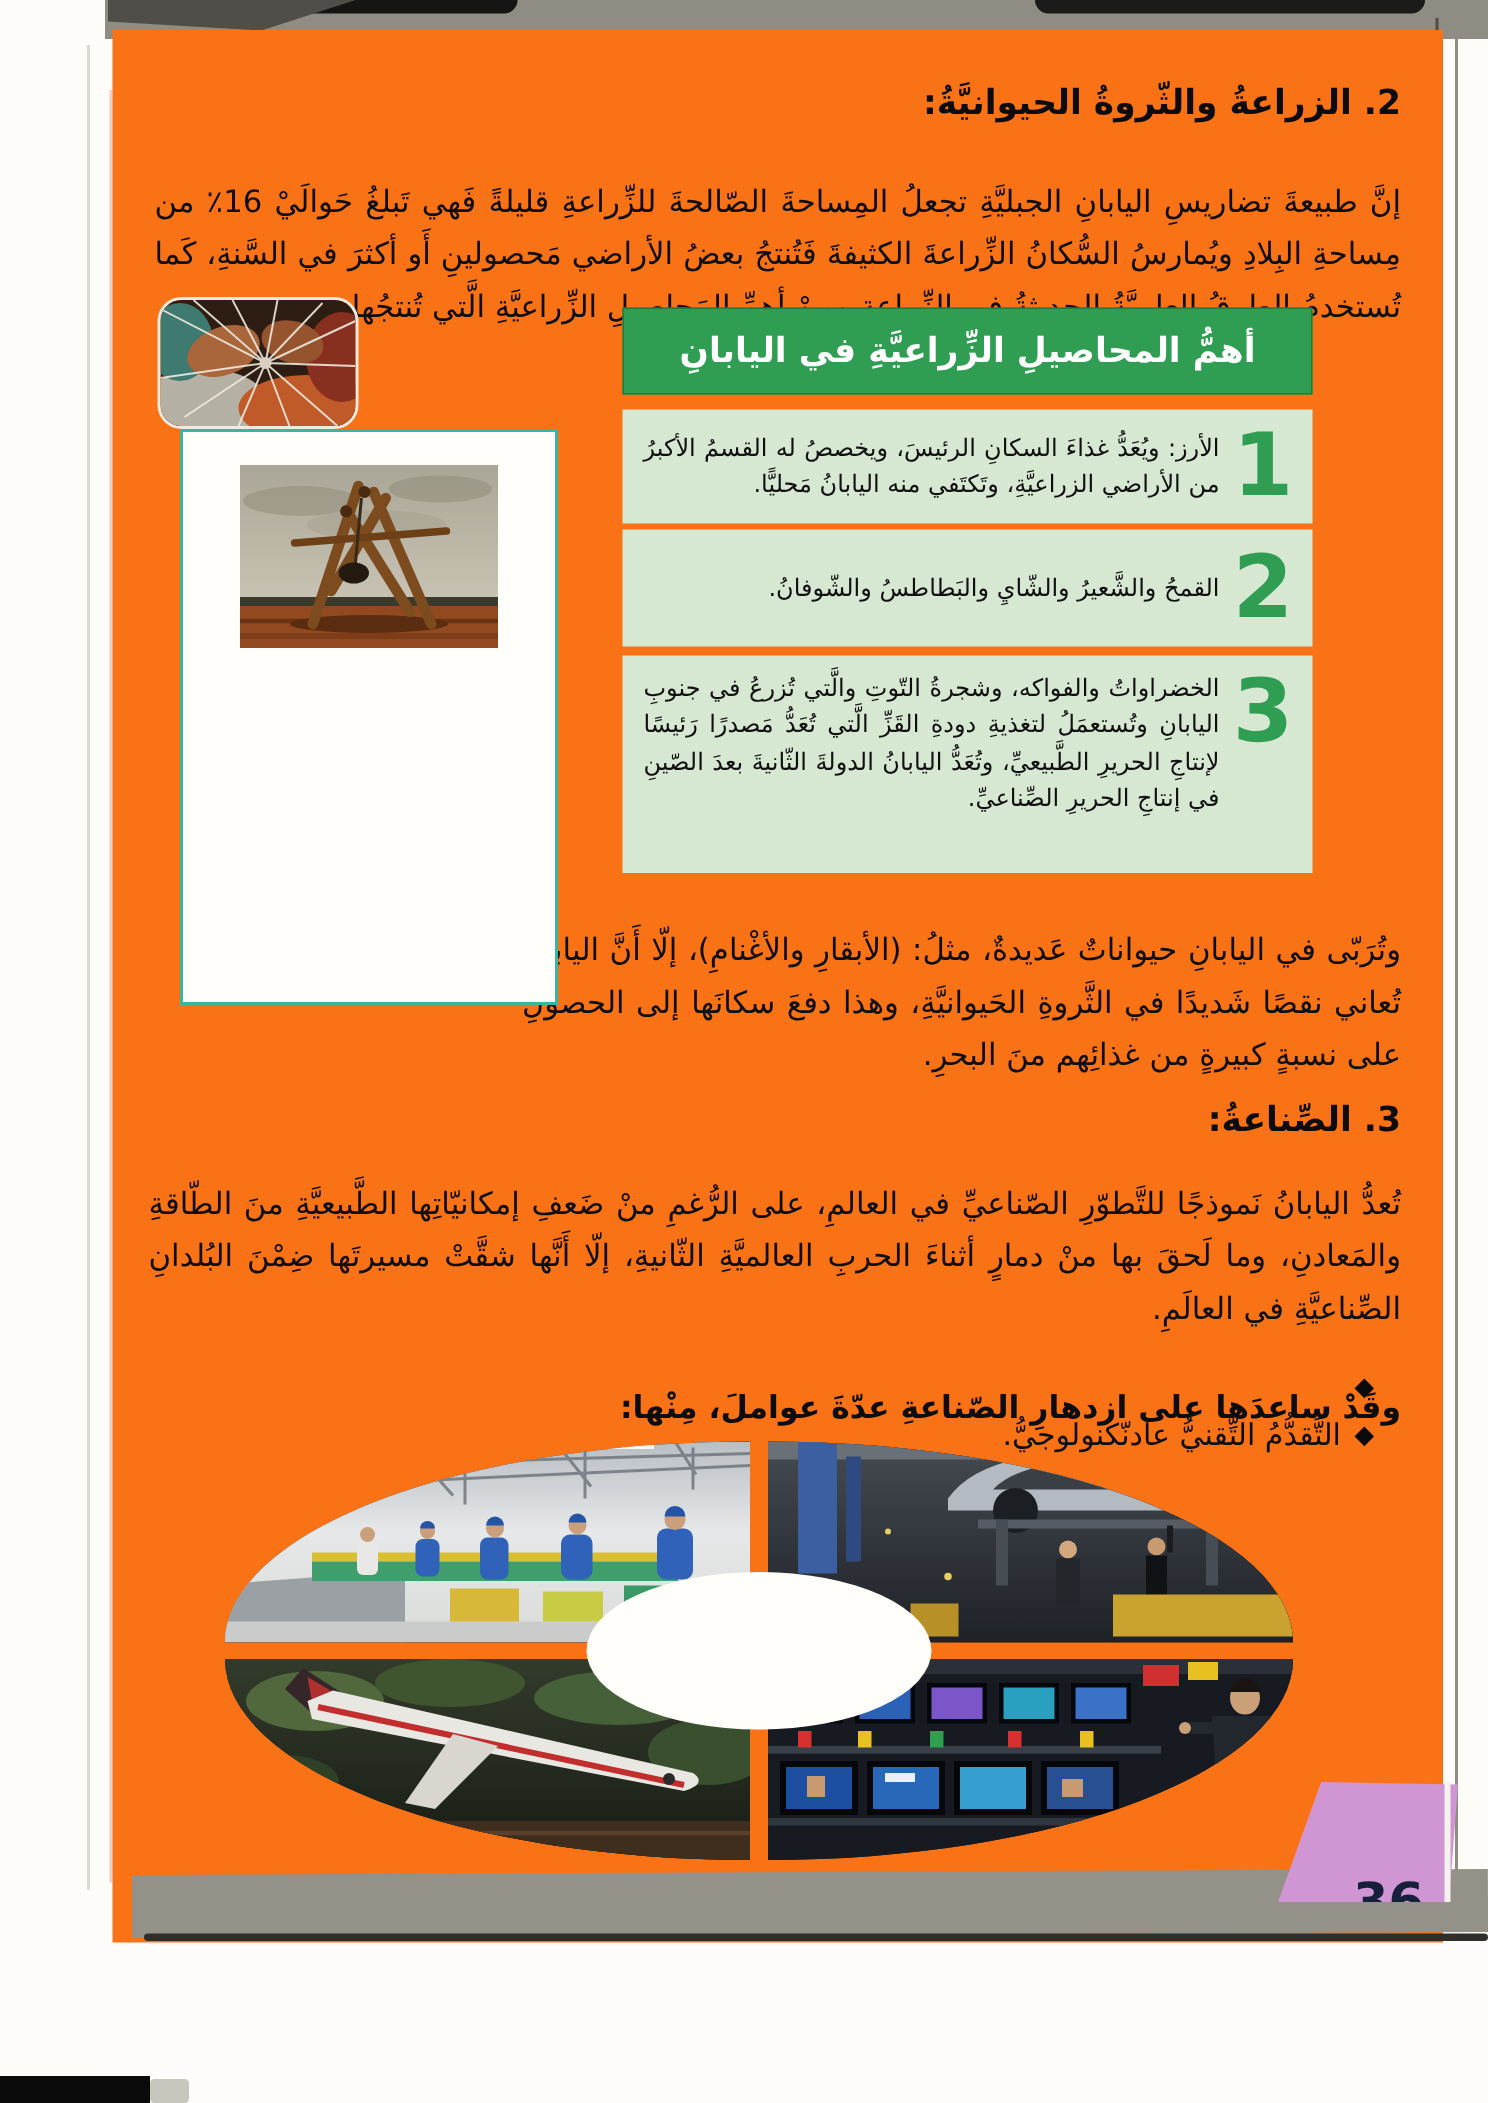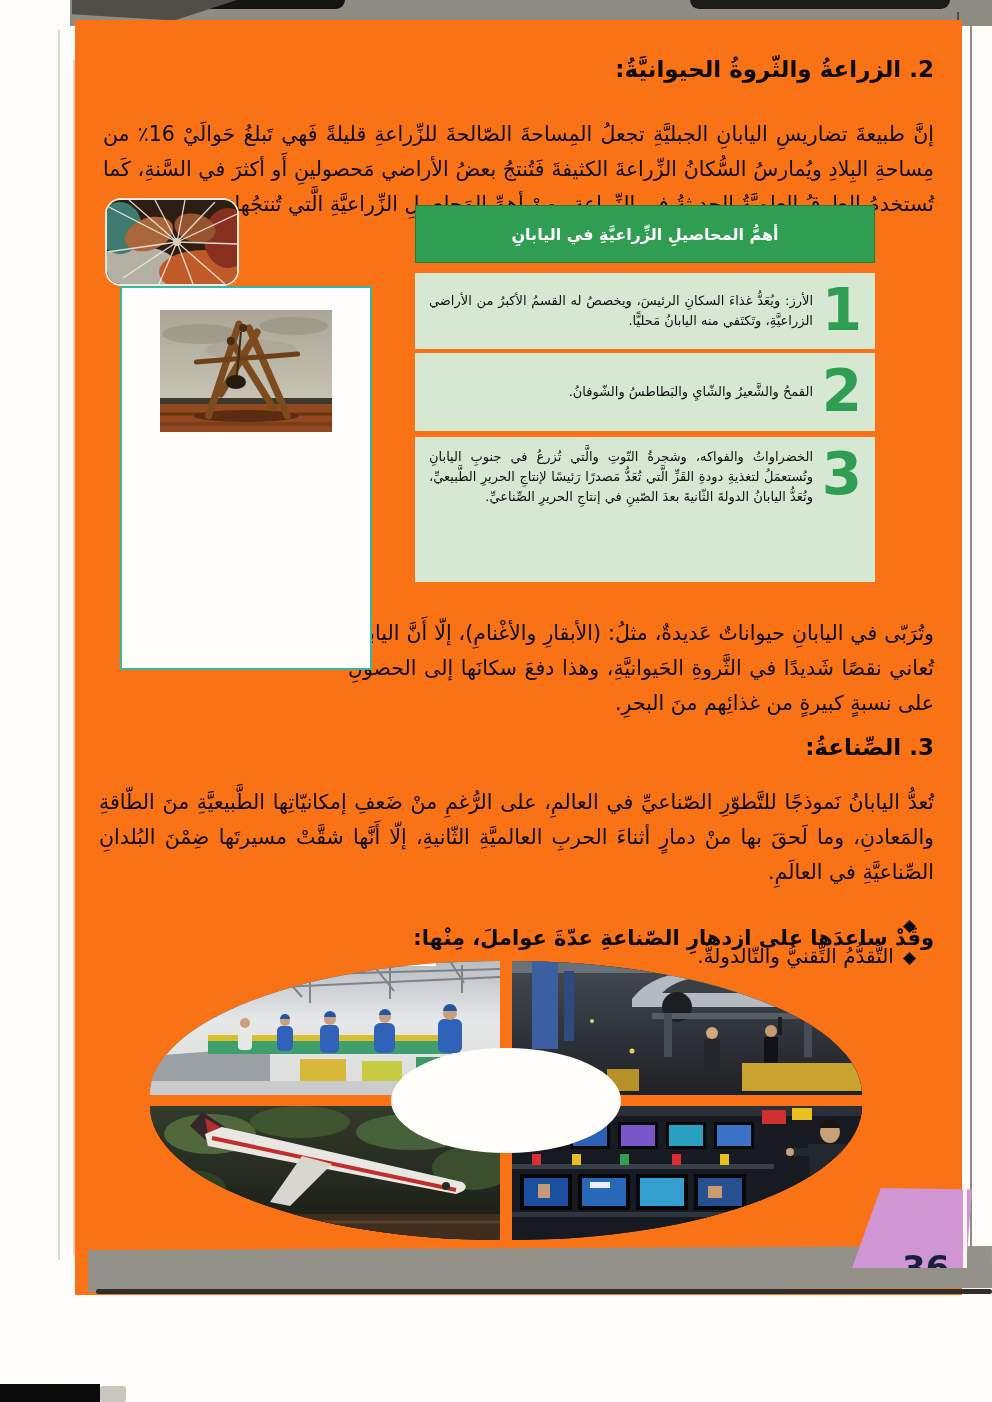--- a/index.html
+++ b/index.html
@@ -38,36 +38,36 @@
   .factors-intro{position:absolute;top:906px;right:28px;font-size:21px;font-weight:bold;color:#0c0c0c;}
   .factor{position:absolute;right:46px;display:flex;align-items:flex-start;gap:9px;font-size:20px;color:#0e0e0e;}
   .factor-1{top:892px;} .factor-2{top:924px;}
   .diamond{font-size:17px;line-height:1.6;color:#0a0a0a;}
 
   
   .crops-header{
     position:absolute;left:auto;right:87px;top:185px;width:460px;height:58px;
     background:#2f9e52;border:1px solid #1f7c3c;
     display:flex;align-items:center;justify-content:center;
-    color:#fff;font-size:16px;font-weight:bold;box-sizing:border-box;
+    color:#fff;font-size:23px;font-weight:bold;box-sizing:border-box;
   }
   .crop-item{
     position:absolute;right:87px;width:460px;background:#d7e8d2;
     display:flex;align-items:center;gap:8px;box-sizing:border-box;
     padding:6px 12px 6px 14px;
   }
   .crop-1{top:253px;height:76px;}
   .crop-2{top:333px;height:78px;}
   .crop-3{top:417px;height:145px;align-items:flex-start;}
   .crop-num{
     font-size:58px;font-weight:bold;color:#2f9e52;line-height:0.95;
     width:42px;text-align:center;flex:0 0 auto;
   }
   .crop-3 .crop-num{margin-top:4px;}
-  .crop-text{flex:1;font-size:13px;line-height:1.52;text-align:justify;color:#101010;}
+  .crop-text{flex:1;font-size:16px;line-height:1.52;text-align:justify;color:#101010;}
   .crop-3 .crop-text{margin-top:4px;}
 
   
   .heritage-photo{
     position:absolute;left:32px;top:180px;width:130px;height:84px;
     border-radius:14px;overflow:hidden;z-index:3;box-shadow:0 0 0 2px #efe9df;
   }
   .heritage-tab{
     position:absolute;left:164px;top:196px;width:136px;height:68px;
     background:#8cc63e;border:2px solid #35411c;border-radius:14px;
@@ -210,21 +210,21 @@
 
   <div class="h-main h3">3. الصِّناعةُ:</div>
   <p class="para para-industry">تُعدُّ اليابانُ نَموذجًا للتَّطوّرِ الصّناعيِّ في العالمِ، على الرُّغمِ منْ ضَعفِ إمكانيّاتِها الطَّبيعيَّةِ منَ الطّاقةِ والمَعادنِ، وما لَحقَ بها منْ دمارٍ أثناءَ الحربِ العالميَّةِ الثّانيةِ، إلّا أَنَّها شقَّتْ مسيرتَها ضِمْنَ البُلدانِ الصِّناعيَّةِ في العالَمِ.</p>
   <div class="factors-intro">وقَدْ ساعدَها على ازدهارِ الصّناعةِ عدّةَ عواملَ، مِنْها:</div>
 
   <div class="factor factor-1">
     <span class="diamond">◆</span>
   </div>
   <div class="factor factor-2">
     <span class="diamond">◆</span>
-    <span>التَّقدُّمُ التِّقنيُّ والتّالدولةُّ.</span>
+    <span>التَّقدُّمُ التِّقنيُّ عادنّكنولوجيُّ.</span>
   </div>
 
   <div class="collage">
 
     <div class="quad q-tl">
       <svg viewBox="0 0 350 134" preserveAspectRatio="none">
         <defs>
           <linearGradient id="tlg" x1="0" y1="0" x2="0" y2="1">
             <stop offset="0" stop-color="#b9bec3"></stop>
               <stop offset="0.45" stop-color="#e6e8e9"></stop>

